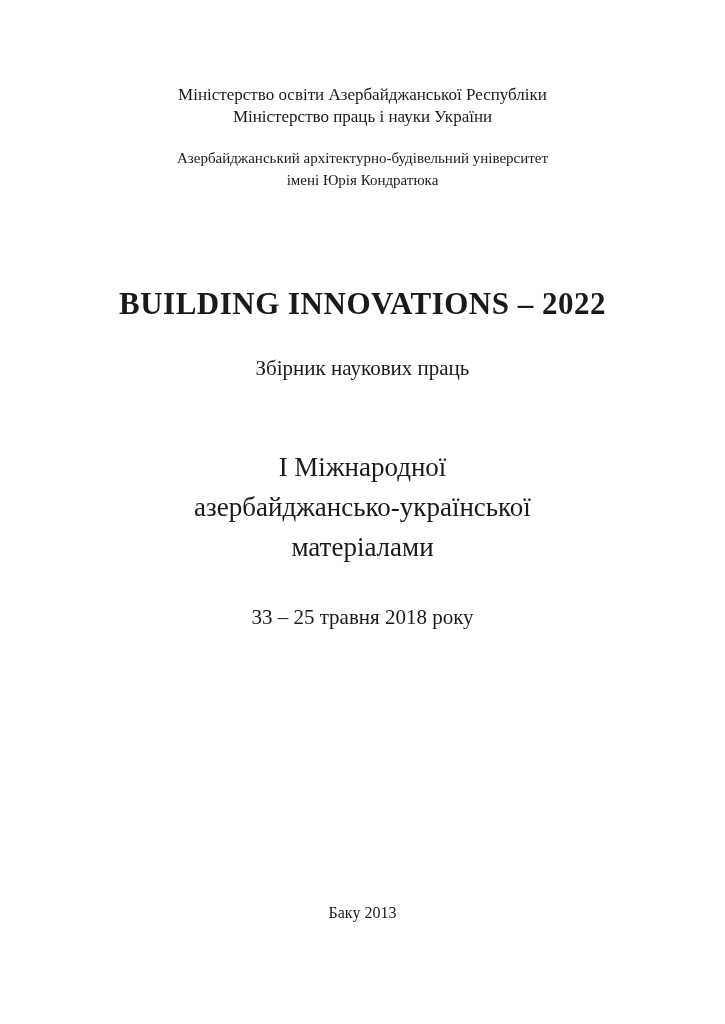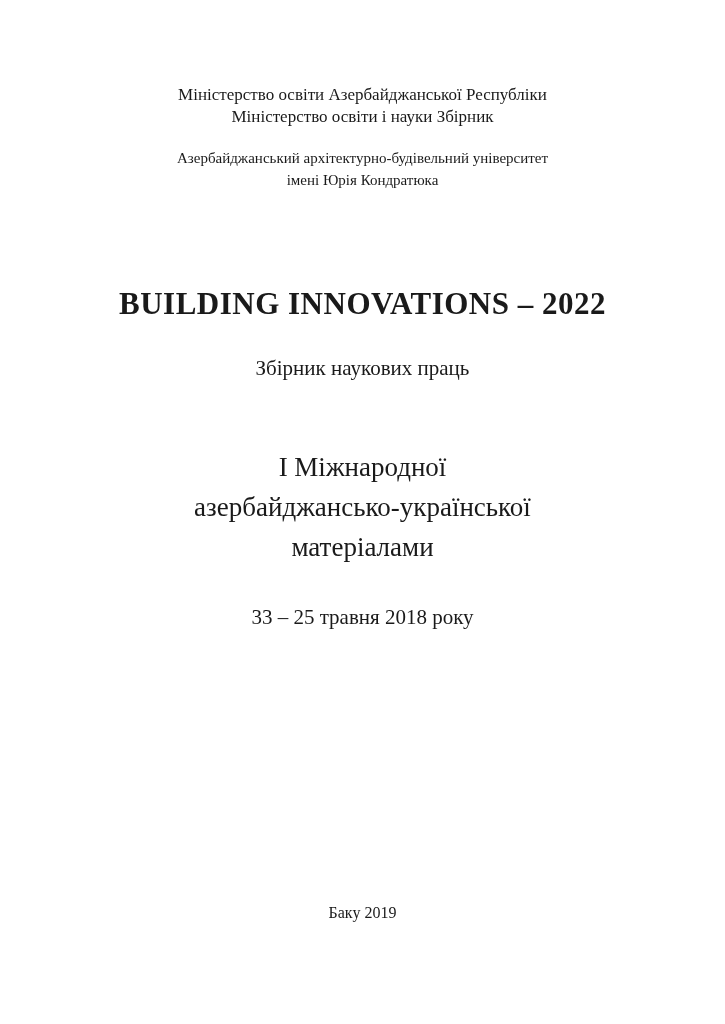--- a/index.html
+++ b/index.html
@@ -61,21 +61,21 @@
     line-height: 20px;
   }
 </style>
 </head>
 <body>
 
 <div class="page">
 
   <div class="centered ministries">
     <div>Міністерство освіти Азербайджанської Республіки</div>
-    <div>Міністерство освіти і науки Збірник</div>
+    <div>Міністерство праць і науки України</div>
   </div>
 
   <div class="centered universities">
     <div>Азербайджанський архітектурно-будівельний університет</div>
     <div>імені Юрія Кондратюка</div>
   </div>
 
   <div class="centered main-title">BUILDING INNOVATIONS – 2022</div>
 
   <div class="centered subtitle">
@@ -83,15 +83,15 @@
   </div>
 
   <div class="centered conference">
     <div>І Міжнародної</div>
     <div>азербайджансько-української</div>
     <div>матеріалами</div>
   </div>
 
   <div class="centered date-line">33 – 25 травня 2018 року</div>
 
-  <div class="centered footer-line">Баку 2019</div>
+  <div class="centered footer-line">Баку 2013</div>
 
 </div>
 
 </body></html>

